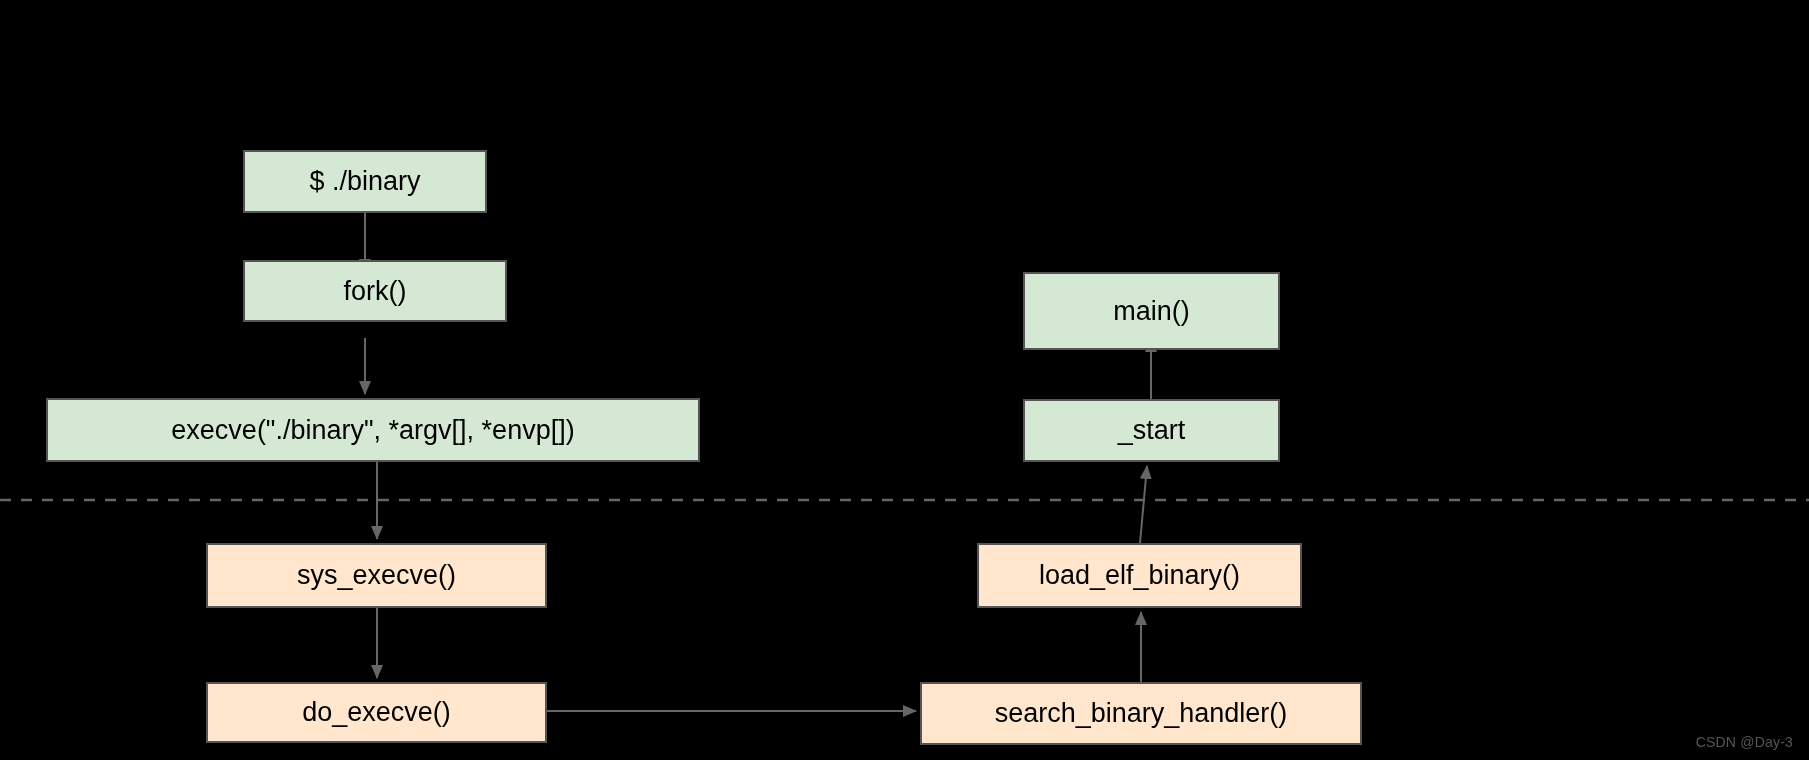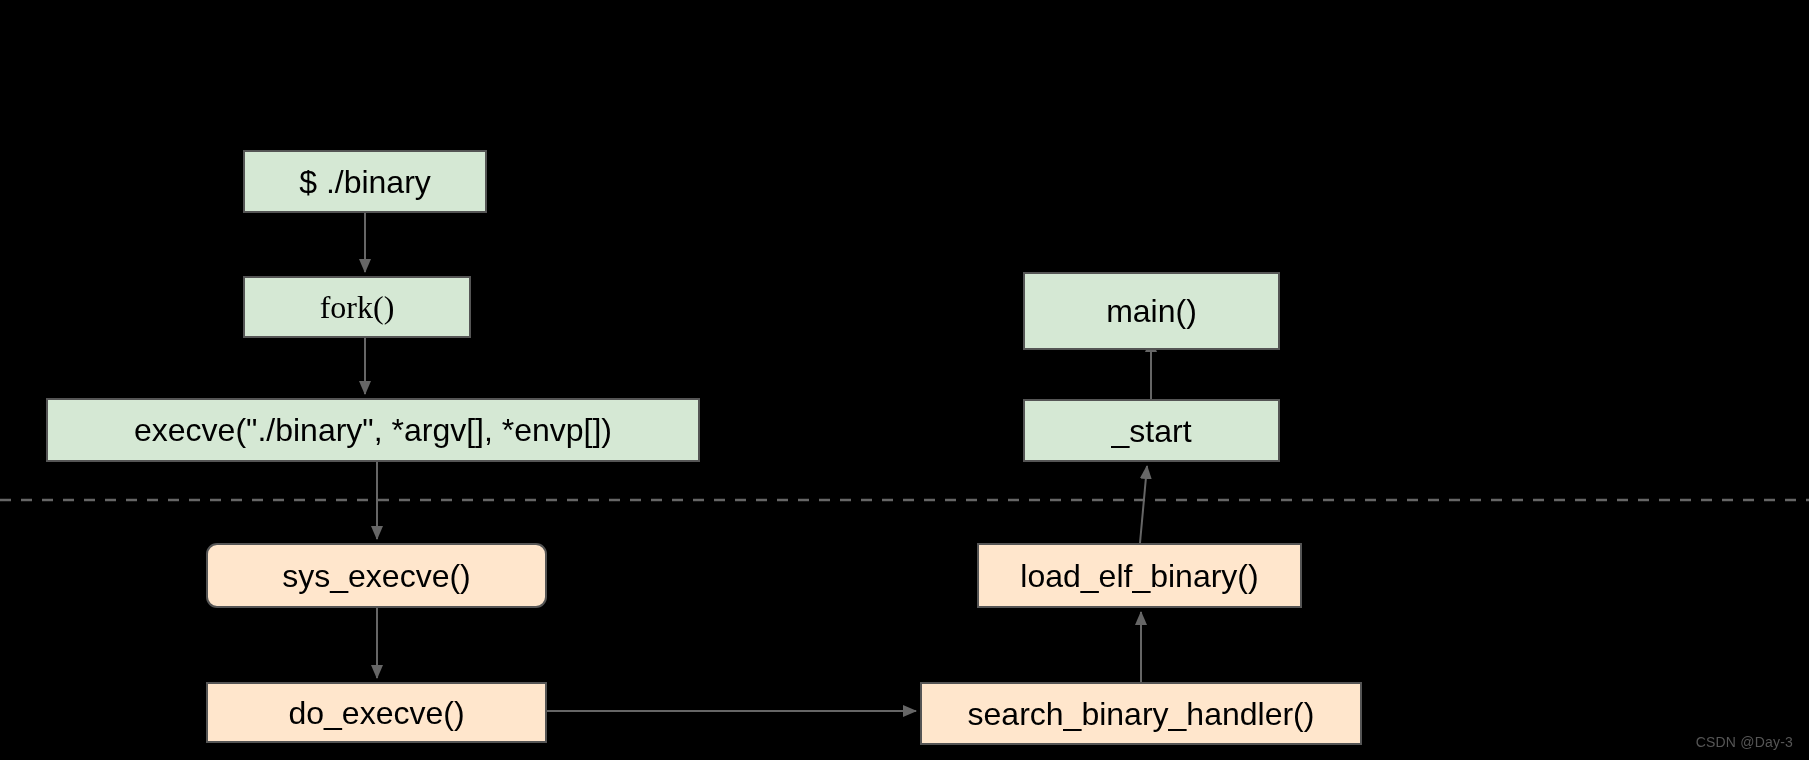--- a/index.html
+++ b/index.html
@@ -37,21 +37,21 @@
     fill: var(--arrow, #666666);
   }
   .node {
     position: absolute;
     box-sizing: border-box;
     border: 2px solid var(--border, #555555);
     display: flex;
     align-items: center;
     justify-content: center;
     color: var(--text, #000000);
-    font-size: 32px;
+    font-size: 27px;
     line-height: 1;
     white-space: nowrap;
     text-align: center;
   }
   .node.green { background: var(--green, #d5e8d4); }
   .node.orange { background: var(--orange, #ffe6cc); }
   .watermark {
     position: absolute;
     right: 16px;
     bottom: 10px;
@@ -81,37 +81,37 @@
     <line class="edge" x1="547" y1="711" x2="916" y2="711" marker-end="url(#ah)"></line>
     <line class="edge" x1="1141" y1="682" x2="1141" y2="612" marker-end="url(#ah)"></line>
     <line class="edge" x1="1140" y1="543" x2="1147" y2="466" marker-end="url(#ah)"></line>
     <line class="edge" x1="1151" y1="399" x2="1151" y2="339" marker-end="url(#ah)"></line>
   </svg>
 
   <div class="node green" style="left:243px; top:150px; width:244px; height:63px;">
     <span>$ ./binary</span>
   </div>
 
-  <div class="node green" style="left:243px; top:276px; width:228px; height:62px;font-family:Liberation Serif, serif;">
+  <div class="node green" style="left:243px; top:260px; width:264px; height:62px;">
     <span>fork()</span>
   </div>
 
   <div class="node green" style="left:46px; top:398px; width:654px; height:64px;">
     <span>execve("./binary", *argv[], *envp[])</span>
   </div>
 
   <div class="node green" style="left:1023px; top:272px; width:257px; height:78px;">
     <span>main()</span>
   </div>
 
   <div class="node green" style="left:1023px; top:399px; width:257px; height:63px;">
     <span>_start</span>
   </div>
 
-  <div class="node orange" style="left:206px; top:543px; width:341px; height:65px;border-radius:11px;">
+  <div class="node orange" style="left:206px; top:543px; width:341px; height:65px;">
     <span>sys_execve()</span>
   </div>
 
   <div class="node orange" style="left:206px; top:682px; width:341px; height:61px;">
     <span>do_execve()</span>
   </div>
 
   <div class="node orange" style="left:977px; top:543px; width:325px; height:65px;text-align:center;">
     <span>load_elf_binary()</span>
   </div>

